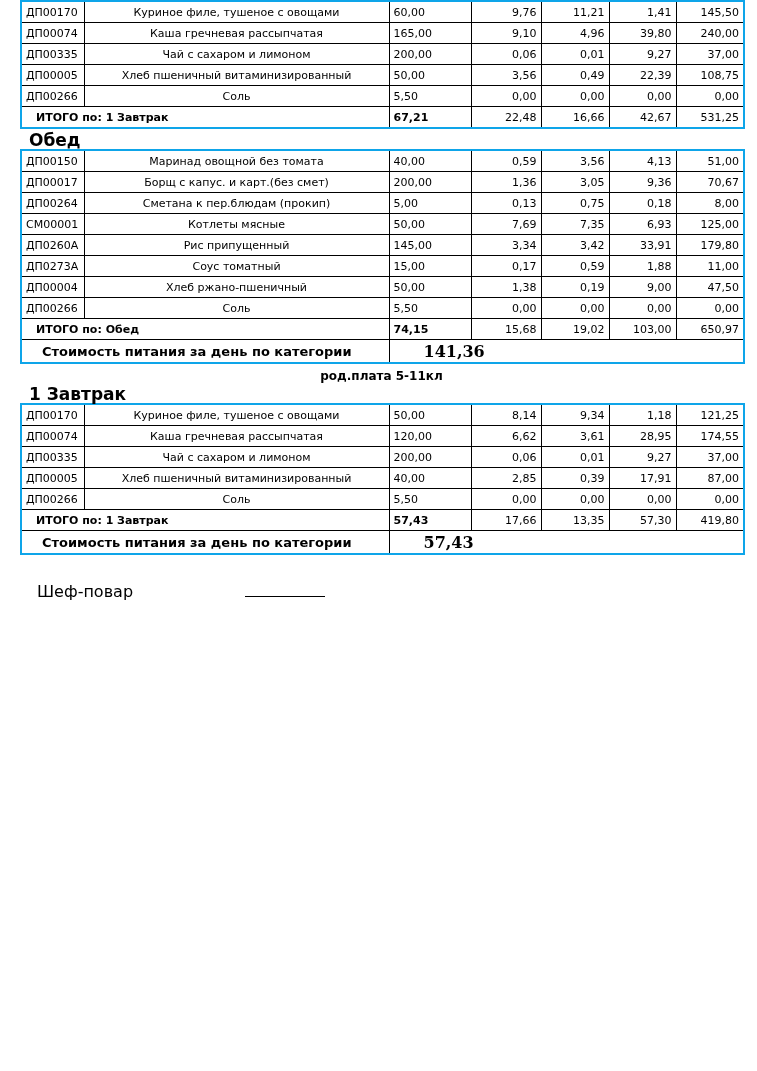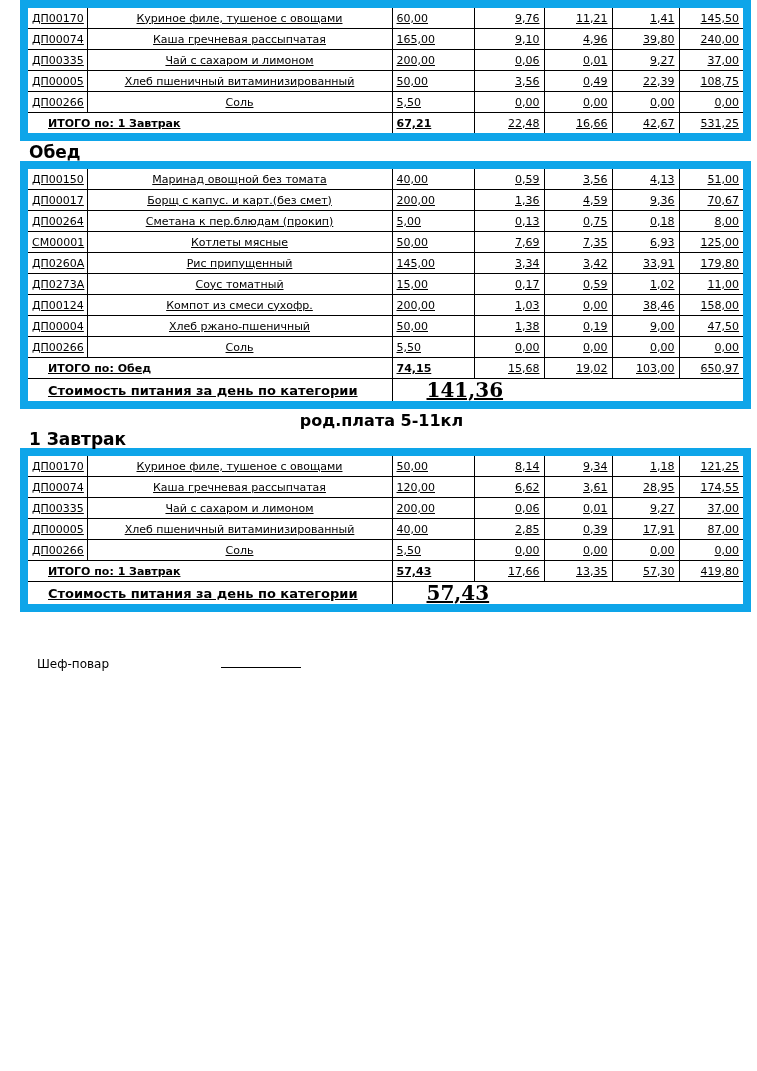--- a/index.html
+++ b/index.html
@@ -14,71 +14,70 @@
     width: 757px;
     height: 1071px;
     overflow: hidden;
     padding: 0 0 0 20px;
     box-sizing: border-box;
   }
   table.menu-table {
     border-collapse: collapse;
     table-layout: fixed;
     width: 723px;
-    border: 8px solid #0ea5e9;
-    text-decoration: underline;
+    border: 2px solid #0ea5e9;
   }
   table.menu-table td {
     border: 1px solid #000;
     font-size: 11px;
     line-height: 13px;
     height: 20px;
     padding: 0 4px;
     white-space: nowrap;
     overflow: hidden;
     vertical-align: middle;
   }
   td.c-code { padding-left: 3px; }
   td.c-name { padding-left: 4px; text-align: center; }
   td.c-qty  { text-align: left; }
   td.c-num  { text-align: right; }
-  tr.total-row td.t-label { font-weight: bold; padding-left: 20px; }
+  tr.total-row td.t-label { font-weight: bold; padding-left: 14px; }
   tr.total-row td.c-qty   { font-weight: bold; margin-left: 40px; }
   tr.day-row td.day-label {
     font-weight: bold;
     font-size: 13px;
     height: 22px;
     padding-left: 20px;
   }
   tr.day-row td.day-value {
     font-family: "DejaVu Serif", "Liberation Serif", serif;
     font-weight: bold;
-    font-size: 20px;
+    font-size: 16px;
     height: 22px;
     padding-left: 34px;
     text-align: left;
   }
   .section-label {
     font-weight: bold;
     font-size: 17px;
     line-height: 14px;
     margin: 4px 0 2px 9px;
   }
   .category-note {
     font-weight: bold;
-    font-size: 16px;
+    font-size: 12px;
     line-height: 14px;
     width: 723px;
     text-align: center;
     margin: 5px 0 2px 0;
   }
   .footer {
-    margin-top: 43px;
+    margin-top: 27px;
     padding-left: 17px;
-    font-size: 12px;
+    font-size: 16px;
   }
   .sign-line {
     display: inline-block;
     width: 80px;
     border-bottom: 1px solid #000;
     margin-left: 112px;
     height: 12px;
   }
 </style>
 </head>
@@ -171,21 +170,21 @@
     <td class="c-num">0,59</td>
     <td class="c-num">3,56</td>
     <td class="c-num">4,13</td>
     <td class="c-num">51,00</td>
   </tr>
           <tr class="item-row">
     <td class="c-code">ДП00017</td>
     <td class="c-name">Борщ с капус. и карт.(без смет)</td>
     <td class="c-qty">200,00</td>
     <td class="c-num">1,36</td>
-    <td class="c-num">4,59</td>
+    <td class="c-num">3,05</td>
     <td class="c-num">9,36</td>
     <td class="c-num">70,67</td>
   </tr>
           <tr class="item-row">
     <td class="c-code">ДП00264</td>
     <td class="c-name">Сметана к пер.блюдам (прокип)</td>
     <td class="c-qty">5,00</td>
     <td class="c-num">0,13</td>
     <td class="c-num">0,75</td>
     <td class="c-num">0,18</td>
@@ -208,31 +207,22 @@
     <td class="c-num">3,42</td>
     <td class="c-num">33,91</td>
     <td class="c-num">179,80</td>
   </tr>
           <tr class="item-row">
     <td class="c-code">ДП0273А</td>
     <td class="c-name">Соус томатный</td>
     <td class="c-qty">15,00</td>
     <td class="c-num">0,17</td>
     <td class="c-num">0,59</td>
-    <td class="c-num">1,02</td>
+    <td class="c-num">1,88</td>
     <td class="c-num">11,00</td>
-  </tr>
-          <tr class="item-row">
-    <td class="c-code">ДП00124</td>
-    <td class="c-name">Компот из смеси сухофр.</td>
-    <td class="c-qty">200,00</td>
-    <td class="c-num">1,03</td>
-    <td class="c-num">0,00</td>
-    <td class="c-num">38,46</td>
-    <td class="c-num">158,00</td>
   </tr>
           <tr class="item-row">
     <td class="c-code">ДП00004</td>
     <td class="c-name">Хлеб ржано-пшеничный</td>
     <td class="c-qty">50,00</td>
     <td class="c-num">1,38</td>
     <td class="c-num">0,19</td>
     <td class="c-num">9,00</td>
     <td class="c-num">47,50</td>
   </tr>

